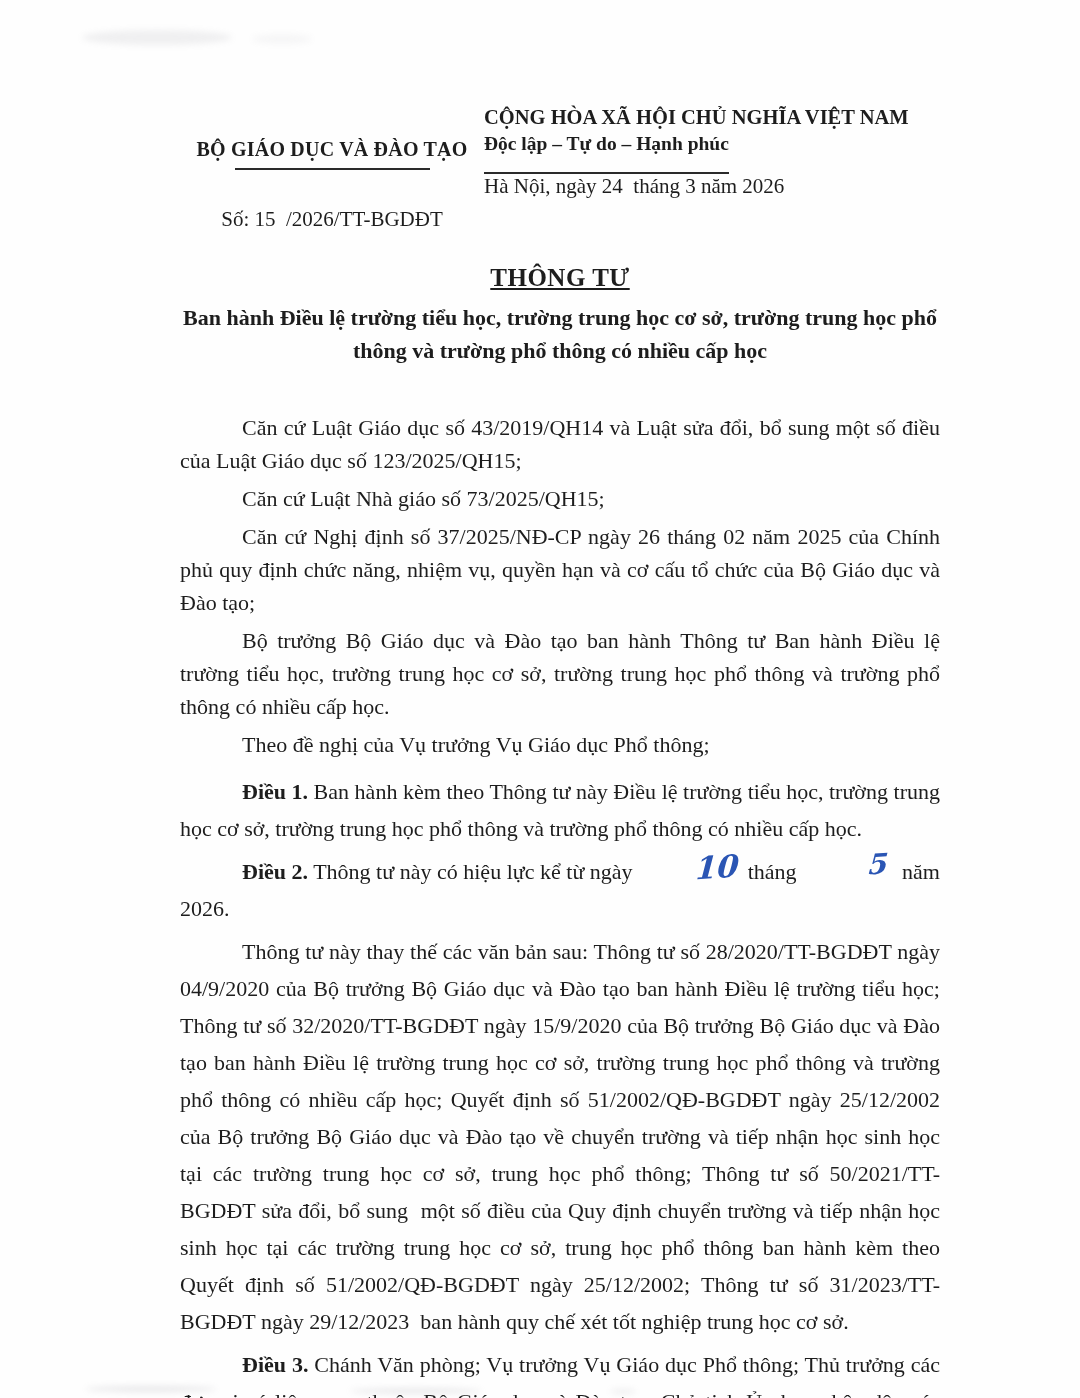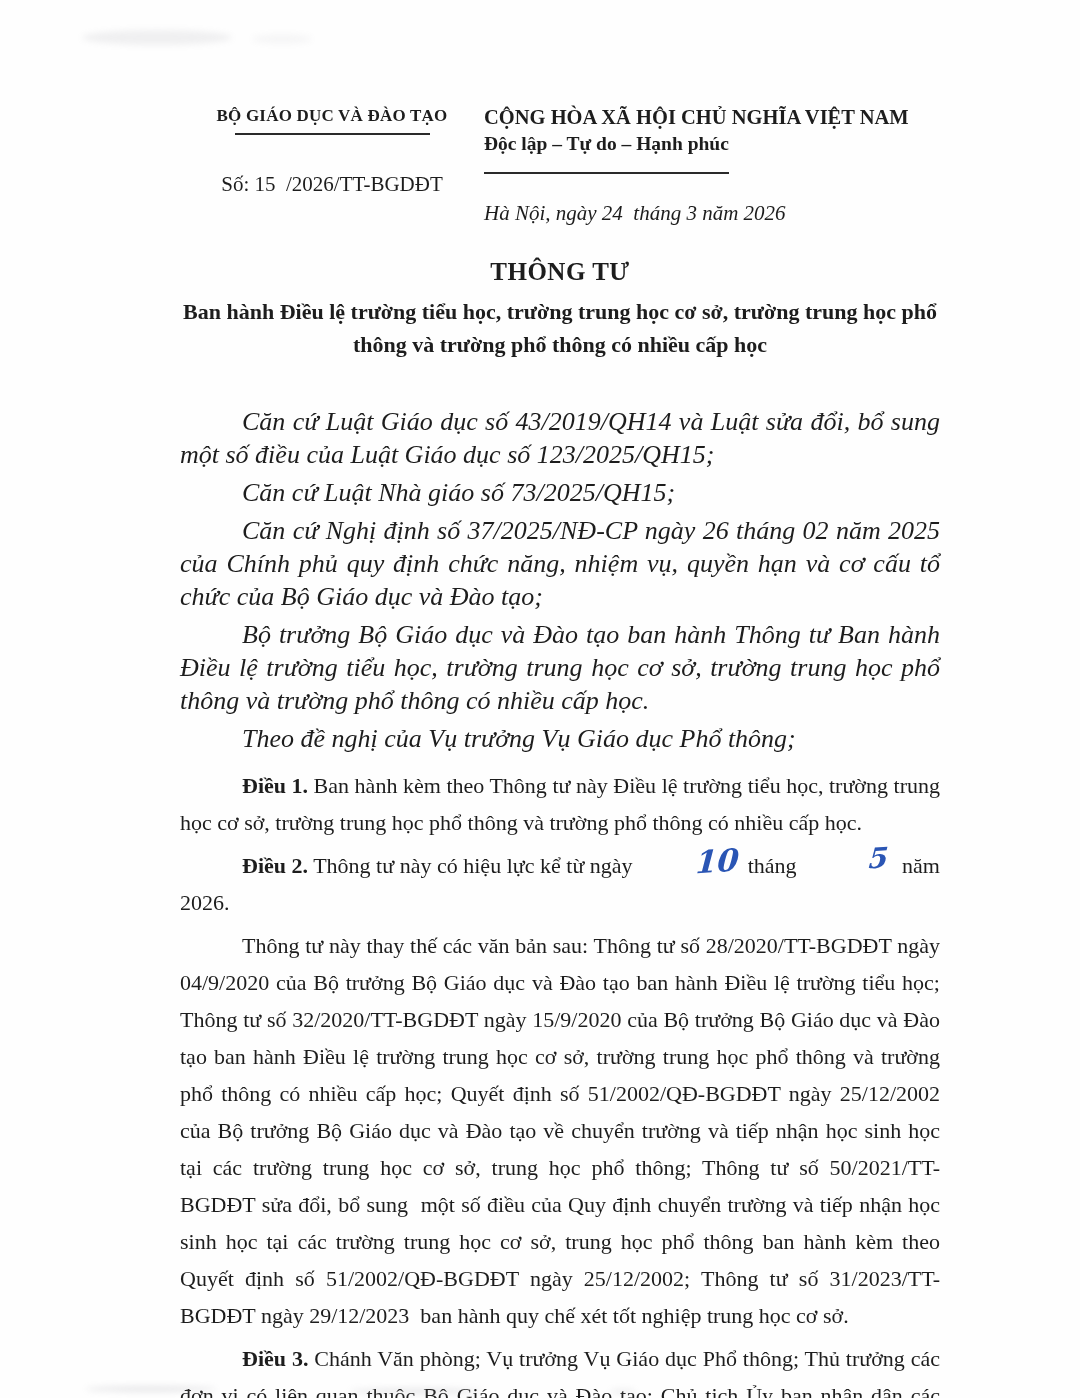--- a/index.html
+++ b/index.html
@@ -13,38 +13,38 @@
   .page {
     position: relative;
     width: 1080px; height: 1398px;
     background: #fefefe;
     padding: 106px 140px 0 180px;
   }
   
   .doc-header { display: flex; justify-content: space-between; }
   .header-left  { width: 310px; text-align: center; }
   .header-right { width: 465px; text-align: left; }
-  .issuer { font-weight: bold; font-size: 17px; letter-spacing: .2px; white-space: nowrap; }
+  .issuer { font-weight: bold; font-size: 20px; letter-spacing: .2px; white-space: nowrap; margin-top: 32px; }
   .issuer-rule { width: 195px; border-bottom: 2px solid #2a2a2a; margin: 7px auto 0; }
   .motto1 { font-weight: bold; font-size: 20.5px; white-space: nowrap; }
   .motto2 {
     font-weight: bold; font-size: 19.5px; display: inline-block;
     border-bottom: 2px solid #2a2a2a; padding-bottom: 17px; margin-top: 4px;
     white-space: nowrap;
   }
   .doc-number { font-size: 21px; margin-top: 37px; white-space: nowrap; }
-  .place-date { font-style: italic; font-size: 21px; margin-top: 27px; white-space: nowrap; }
+  .place-date { font-size: 21px; white-space: nowrap; }
   
   .title-block { text-align: center; margin-top: 32px; }
-  .doc-type { font-size: 25px; font-weight: bold; letter-spacing: .5px; }
+  .doc-type { font-size: 25px; font-weight: bold; letter-spacing: .5px; text-decoration: underline; }
   .doc-subject { font-size: 22px; font-weight: bold; line-height: 33px; margin: 9px auto 0; width: 760px; }
   
   .preamble { margin-top: 44px; }
   .preamble p {
-    font-style: italic; font-size: 26px; line-height: 33px;
+    font-size: 22px; line-height: 33px;
     text-align: justify; text-indent: 62px; margin-bottom: 5px;
   }
   
   .body-section { margin-top: 12px; }
   .body-section p {
     font-size: 22px; line-height: 37px;
     text-align: justify; text-indent: 62px; margin-bottom: 6px;
   }
   .article-label { font-weight: bold; }
   .handwritten {

